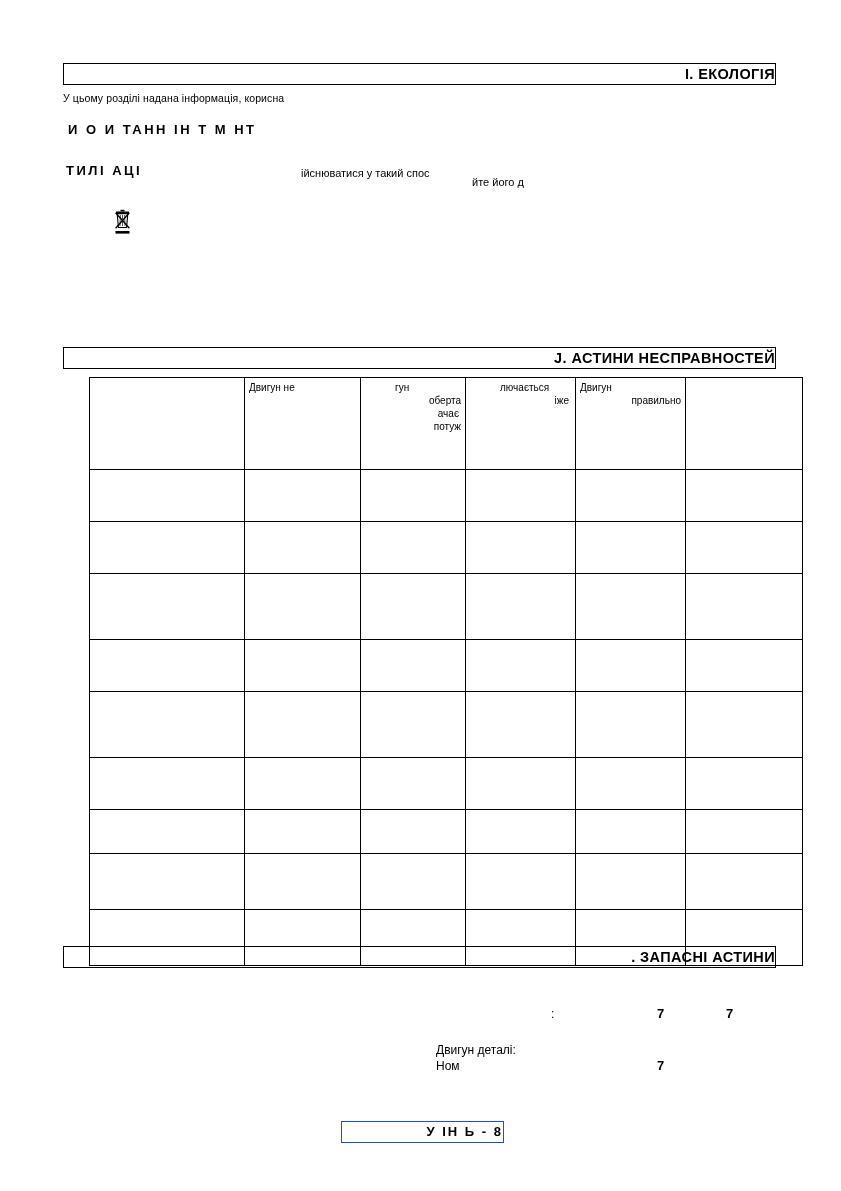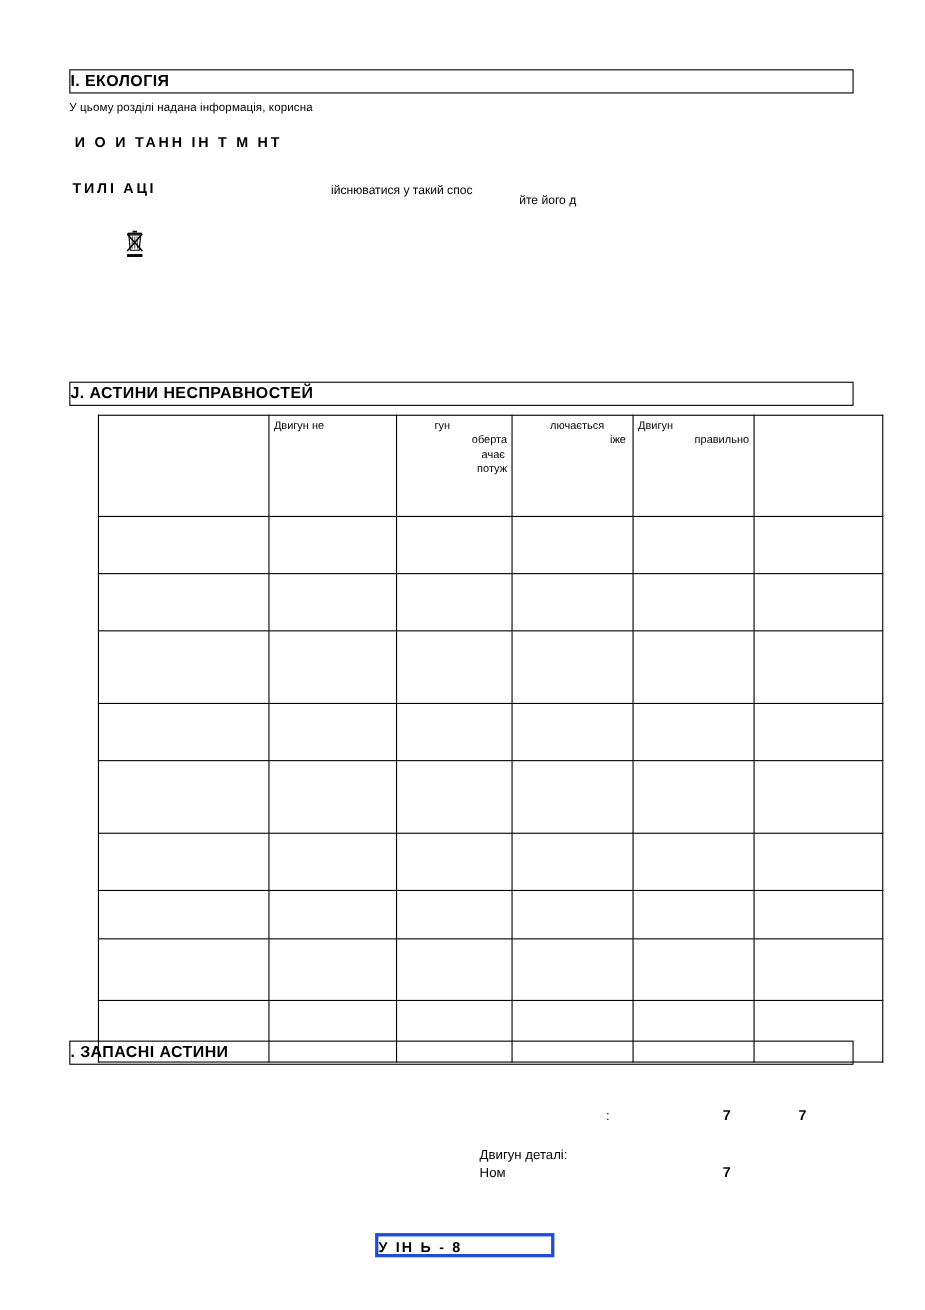--- a/index.html
+++ b/index.html
@@ -24,21 +24,21 @@
   }
 
   
   .section-bar {
     position: absolute;
     left: 63px;
     width: 713px;
     height: 22px;
     border: 1px solid #000;
     box-sizing: border-box;
-    text-align: left;
+    text-align: right;
     font-size: 14.5px;
     font-weight: bold;
     line-height: 20px;
     letter-spacing: 0.4px;
   }
 
   #sec-eco  { top: 63px; }
   #sec-tbl  { top: 347px; }
   #sec-part { top: 946px; }
 
@@ -170,23 +170,23 @@
     font-weight: bold;
   }
 
   
   .footer {
     position: absolute;
     left: 341px;
     top: 1121px;
     width: 163px;
     height: 22px;
-    border: 3px solid #1d4ed8;
+    border: 1px solid #1d4ed8;
     box-sizing: border-box;
-    text-align: left;
+    text-align: right;
     font-size: 13px;
     font-weight: bold;
     line-height: 20px;
     letter-spacing: 2px;
   }
 </style>
 </head>
 <body>
 
 <div class="page">

